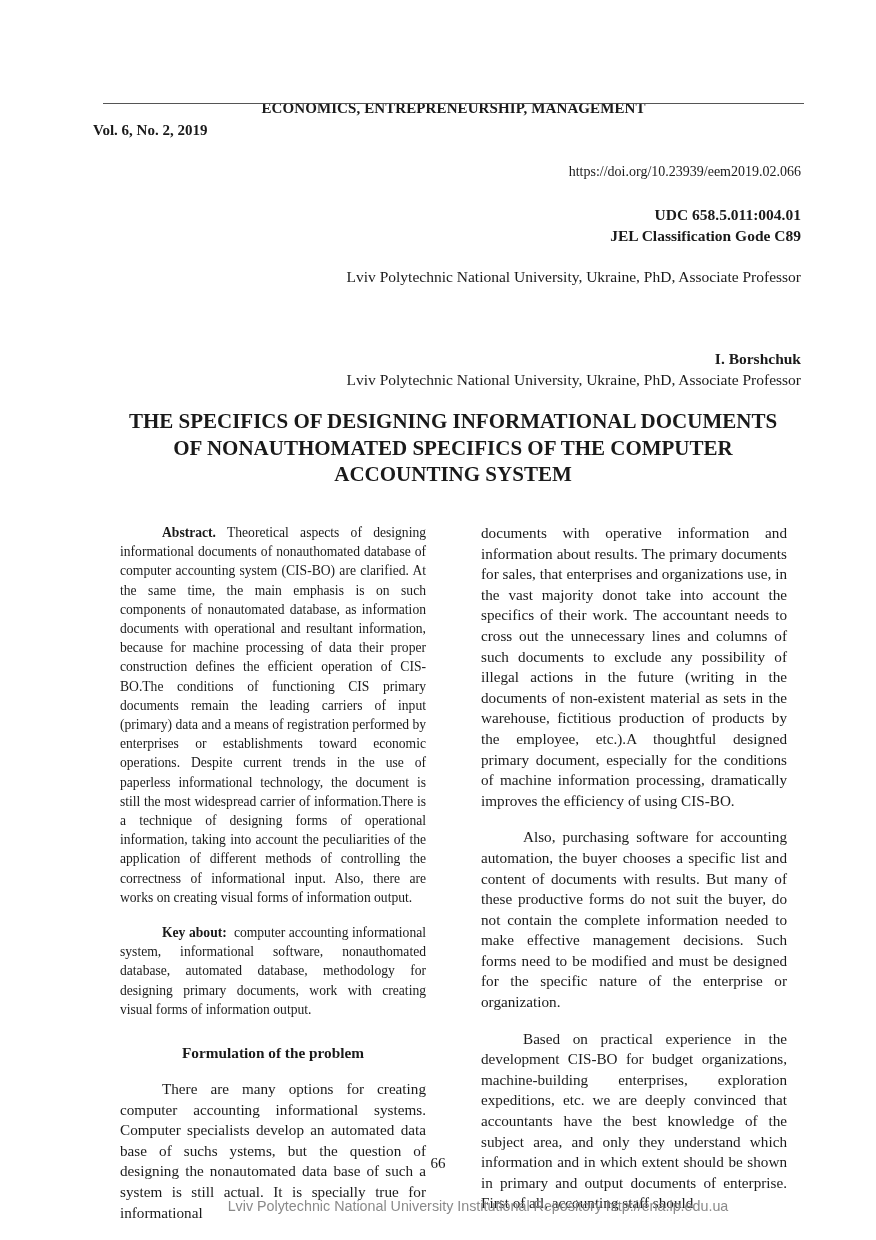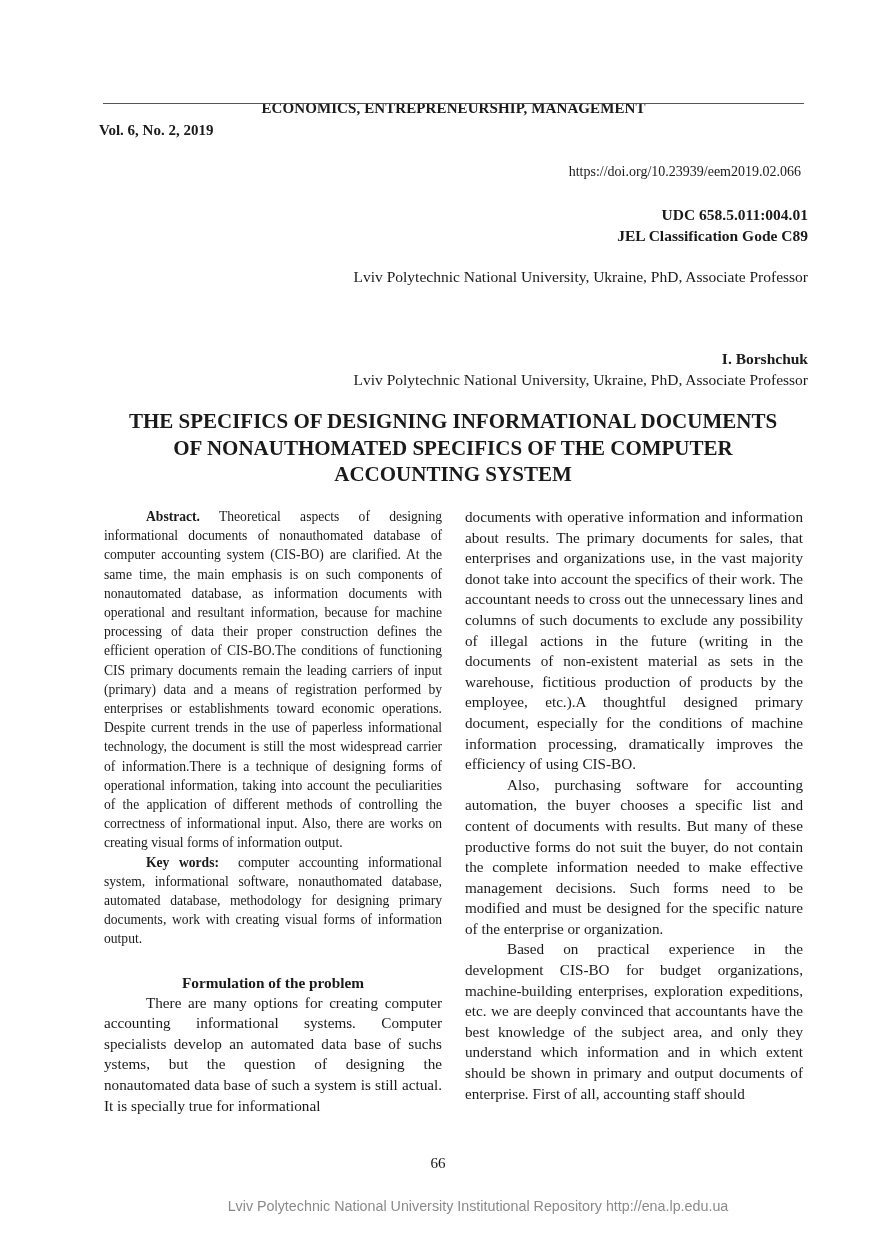--- a/index.html
+++ b/index.html
@@ -29,34 +29,34 @@
     .head-rule {
       position: absolute;
       left: 103px;
       top: 103px;
       width: 701px;
       height: 0;
       border-top: 1.3px solid #555;
     }
     .volume {
       position: absolute;
-      left: 99px;
+      left: 93px;
       top: 122px;
       font-weight: bold;
       font-size: 15px;
     }
     .doi {
       position: absolute;
       right: 75px;
       top: 164px;
       font-size: 14px;
     }
     .right-block {
       position: absolute;
-      right: 68px;
+      right: 75px;
       text-align: right;
       font-size: 15.5px;
       line-height: 21px;
     }
     .classif { top: 204px; font-weight: bold; }
     .author1 { top: 266px; }
     .author2 { top: 348px; }
     .author-name { font-weight: bold; }
     .article-title {
       position: absolute;
@@ -70,21 +70,21 @@
     }
     .col {
       position: absolute;
       top: 507px;
       width: 338px;
       text-align: justify;
     }
     .col-left { left: 104px; font-size: 13.6px; line-height: 19.2px; }
     .col-right { left: 465px; font-size: 15.2px; line-height: 20.6px; }
     .col p {
-      margin: 0;
+      margin: 16px;
       text-indent: 42px;
     }
     .col .lead {
       font-weight: bold;
     }
     .section-heading {
       text-align: center;
       font-weight: bold;
       font-size: 15.3px;
       margin: 24px 0 0 0;
@@ -137,21 +137,21 @@
 </div>
 
 <div class="article-title">
   <div>THE SPECIFICS OF DESIGNING INFORMATIONAL DOCUMENTS</div>
   <div>OF NONAUTHOMATED SPECIFICS OF THE COMPUTER</div>
   <div>ACCOUNTING SYSTEM</div>
 </div>
 
 <div class="col col-left">
   <p><span class="lead">Abstract.</span> <span>Theoretical aspects of designing informational documents of nonauthomated database of computer accounting system (CIS-BO) are clarified. At the same time, the main emphasis is on such components of nonautomated database, as information documents with operational and resultant information, because for machine processing of data their proper construction defines the efficient operation of CIS-BO.The conditions of functioning CIS primary documents remain the leading carriers of input (primary) data and a means of registration performed by enterprises or establishments toward economic operations. Despite current trends in the use of paperless informational technology, the document is still the most widespread carrier of information.There is a technique of designing forms of operational information, taking into account the peculiarities of the application of different methods of controlling the correctness of informational input. Also, there are works on creating visual forms of information output.</span></p>
-  <p><span class="lead">Key words:</span>&nbsp; <span>computer accounting informational system, informational software, nonauthomated database, automated database, methodology for designing primary documents, work with creating visual forms of information output.</span></p>
+  <p><span class="lead">Key about:</span>&nbsp; <span>computer accounting informational system, informational software, nonauthomated database, automated database, methodology for designing primary documents, work with creating visual forms of information output.</span></p>
   <div class="section-heading">Formulation of the problem</div>
   <p class="body-para">There are many options for creating computer accounting informational systems. Computer specialists develop an automated data base of suchs ystems, but the question of designing the nonautomated data base of such a system is still actual. It is specially true for informational</p>
 </div>
 
 <div class="col col-right">
   <p style="text-indent:0">documents with operative information and information about results. The primary documents for sales, that enterprises and organizations use, in the vast majority donot take into account the specifics of their work. The accountant needs to cross out the unnecessary lines and columns of such documents to exclude any possibility of illegal actions in the future (writing in the documents of non-existent material as sets in the warehouse, fictitious production of products by the employee, etc.).A thoughtful designed primary document, especially for the conditions of machine information processing, dramatically improves the efficiency of using CIS-BO.</p>
   <p>Also, purchasing software for accounting automation, the buyer chooses a specific list and content of documents with results. But many of these productive forms do not suit the buyer, do not contain the complete information needed to make effective management decisions. Such forms need to be modified and must be designed for the specific nature of the enterprise or organization.</p>
   <p>Based on practical experience in the development CIS-BO for budget organizations, machine-building enterprises, exploration expeditions, etc. we are deeply convinced that accountants have the best knowledge of the subject area, and only they understand which information and in which extent should be shown in primary and output documents of enterprise. First of all, accounting staff should</p>
 </div>
 

